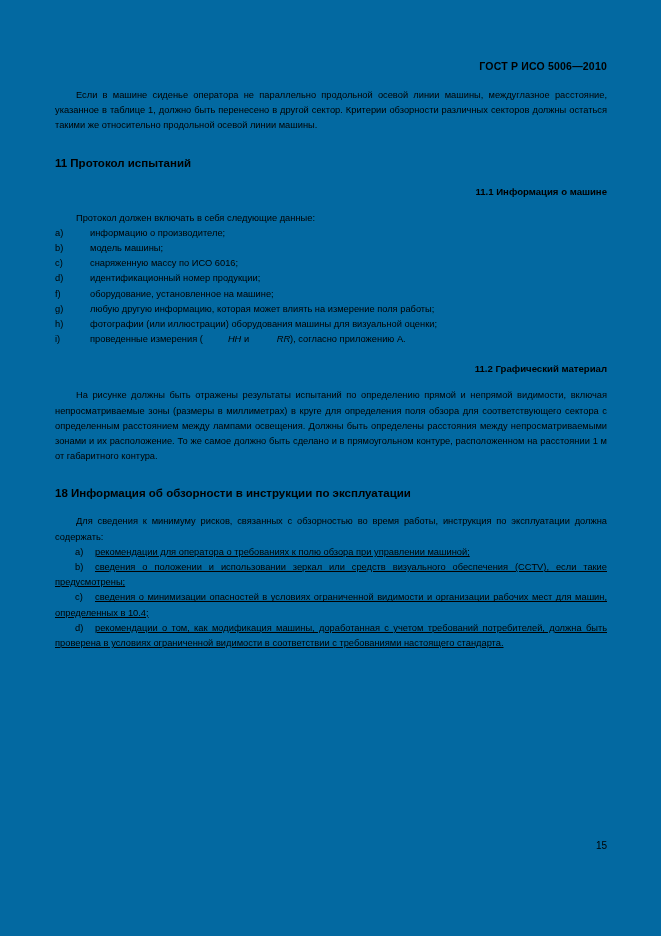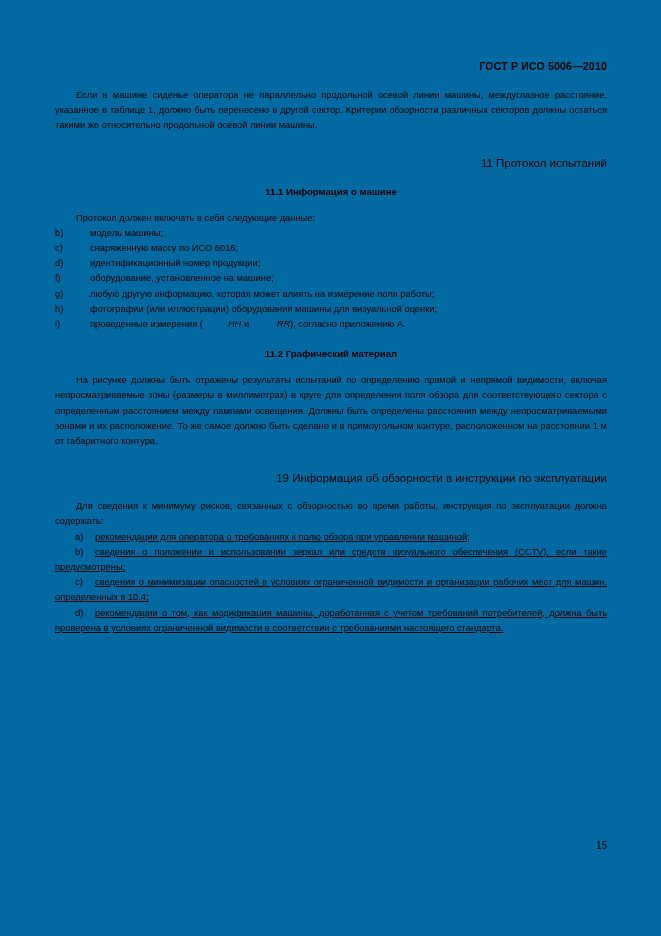--- a/index.html
+++ b/index.html
@@ -46,30 +46,30 @@
     line-height: 15.2px;
     text-align: justify;
     text-justify: inter-word;
   }
   p.indent {
     text-indent: 21px;
   }
   .h1 {
     margin: 0;
     font-size: 11.5px;
-    font-weight: normal;
+    font-weight: bold;
     line-height: 15px;
-    text-align: right;
+    text-align: left;
   }
   .h2 {
     margin: 0;
     font-size: 9.6px;
     font-weight: bold;
     line-height: 15px;
-    text-align: center;
+    text-align: right;
   }
   .spacer-h1-before { height: 22px; }
   .spacer-h1-after  { height: 13px; }
   .spacer-h2-before { height: 14px; }
   .spacer-h2-after  { height: 12px; }
   ul.itemlist {
     margin: 0;
     padding: 0;
     list-style: none;
   }
@@ -128,40 +128,41 @@
 
       <div class="spacer-h1-after"></div>
 
       <div class="h2">11.1 Информация о машине</div>
 
       <div class="spacer-h2-after"></div>
 
       <p class="indent">Протокол должен включать в себя следующие данные:</p>
 
       <ul class="itemlist">
+        <li><span class="marker">a)</span><span>информацию о производителе;</span></li>
         <li><span class="marker">b)</span><span>модель машины;</span></li>
         <li><span class="marker">c)</span><span>снаряженную массу по ИСО 6016;</span></li>
         <li><span class="marker">d)</span><span>идентификационный номер продукции;</span></li>
         <li><span class="marker">f)</span><span>оборудование, установленное на машине;</span></li>
         <li><span class="marker">g)</span><span>любую другую информацию, которая может влиять на измерение поля работы;</span></li>
         <li><span class="marker">h)</span><span>фотографии (или иллюстрации) оборудования машины для визуальной оценки;</span></li>
         <li><span class="marker">i)</span><span>проведенные измерения (</span><em>HH</em><span> и </span><em>RR</em><span>), согласно приложению А.</span></li>
       </ul>
 
       <div class="spacer-h2-before"></div>
 
       <div class="h2">11.2 Графический материал</div>
 
       <div class="spacer-h2-after"></div>
 
       <p class="indent">На рисунке должны быть отражены результаты испытаний по определению прямой и непрямой видимости, включая непросматриваемые зоны (размеры в миллиметрах) в круге для определения поля обзора для соответствующего сектора с определенным расстоянием между лампами освещения. Должны быть определены расстояния между непросматриваемыми зонами и их расположение. То же самое должно быть сделано и в прямоугольном контуре, расположенном на расстоянии 1 м от габаритного контура.</p>
 
       <div class="spacer-h1-before"></div>
 
-      <div class="h1">19 Информация об обзорности в инструкции по эксплуатации</div>
+      <div class="h1">18 Информация об обзорности в инструкции по эксплуатации</div>
 
       <div class="spacer-h1-after"></div>
 
       <p class="indent">Для сведения к минимуму рисков, связанных с обзорностью во время работы, инструкция по эксплуатации должна содержать:</p>
 
       <ul class="itemlist wrapped">
         <li><span class="marker">a)</span><span>рекомендации для оператора о требованиях к полю обзора при управлении машиной;</span></li>
         <li><span class="marker">b)</span><span>сведения о положении и использовании зеркал или средств визуального обеспечения (CCTV), если такие предусмотрены;</span></li>
         <li><span class="marker">c)</span><span>сведения о минимизации опасностей в условиях ограниченной видимости и организации рабочих мест для машин, определенных в 10.4;</span></li>
         <li><span class="marker">d)</span><span>рекомендации о том, как модификация машины, доработанная с учетом требований потребителей, должна быть проверена в условиях ограниченной видимости в соответствии с требованиями настоящего стандарта.</span></li>

